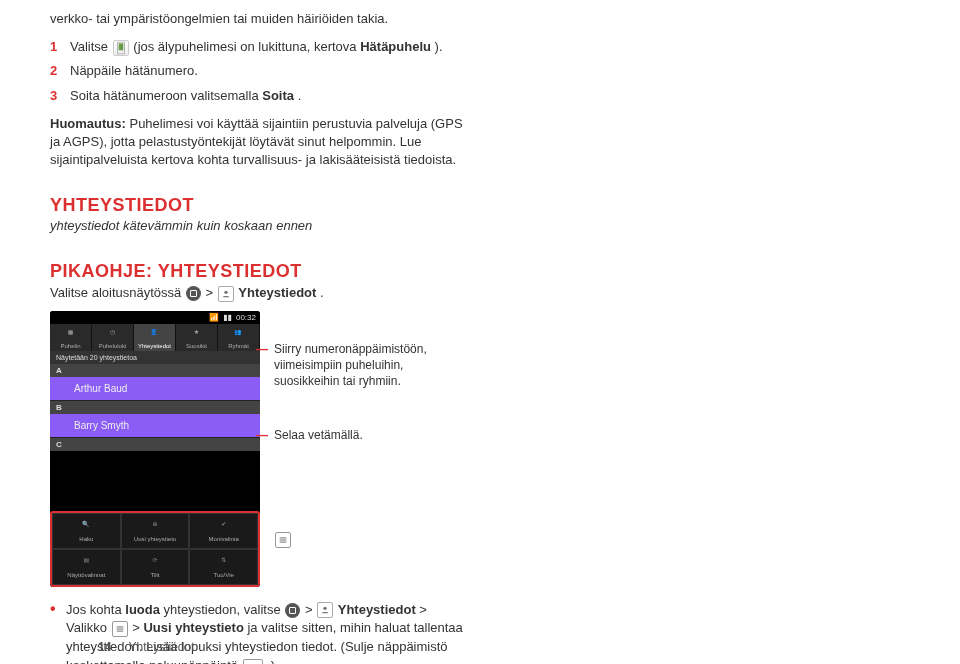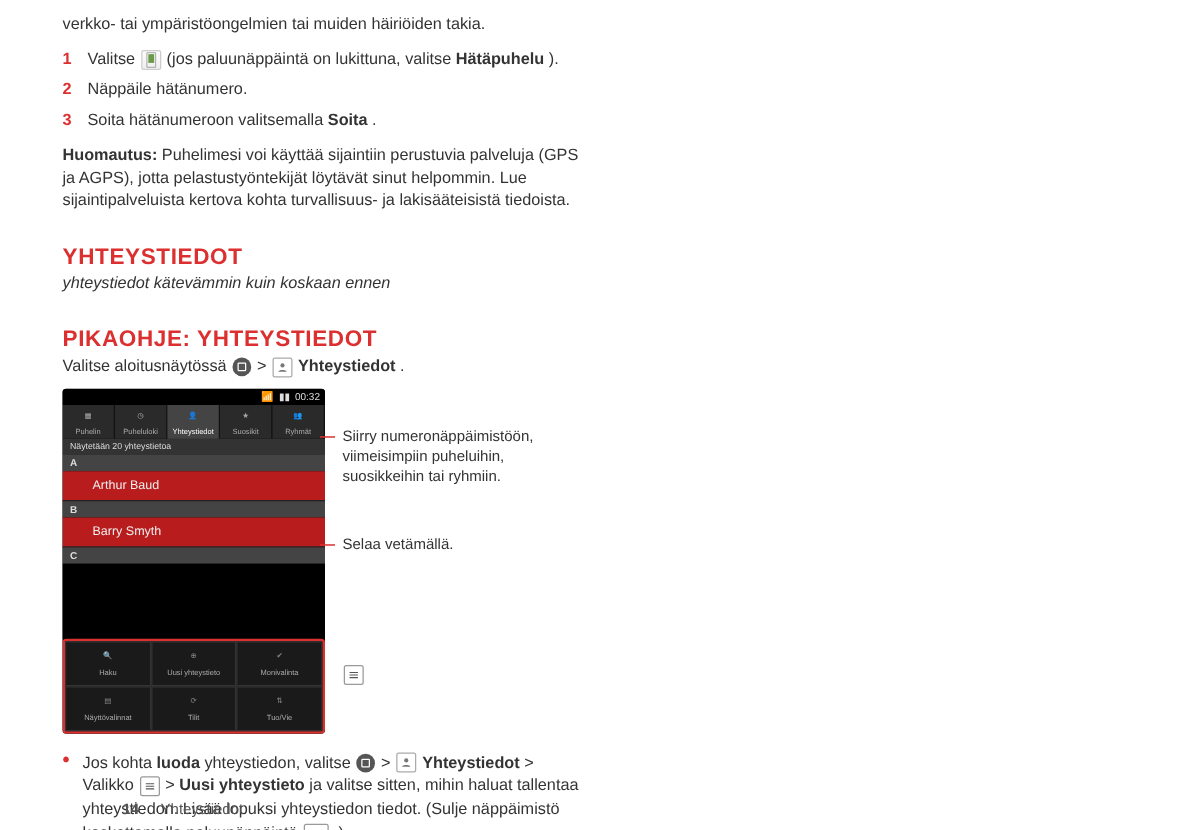--- a/index.html
+++ b/index.html
@@ -85,21 +85,21 @@
     padding: 2px 0;
     font-size: 6px;
     color: #aaa;
     border-right: 1px solid #111;
     position: relative;
   }
   .tab.active { color: #fff; background: #444; }
   .tab .ticon { display:block; margin:2px auto 1px; width:14px; height:14px; }
   .banner { background: #333; padding: 3px 6px; font-size: 7px; }
   .section-h { background: #444; padding: 2px 6px; font-size: 8px; font-weight: bold; }
-  .contact-row { background: #b91c1c; padding: 6px 6px 6px 24px; font-size: 10px; color:#eee; border-bottom:1px solid #222;}
+  .contact-row { background: #8b5cf6; padding: 6px 6px 6px 24px; font-size: 10px; color:#eee; border-bottom:1px solid #222;}
   .empty-row { height: 60px; background: #000; }
   .menu-grid {
     display: grid;
     grid-template-columns: 1fr 1fr 1fr;
     background: #1a1a1a;
     border: 2px solid #dc3030;
     border-radius: 3px;
   }
   .menu-cell {
     text-align: center;
@@ -140,21 +140,21 @@
       <li>
         <span class="num">1</span>
         <span class="txt">
           <span>Valitse </span>
           <span class="inline-icon ic-phone">
             <svg viewBox="0 0 24 24" fill="#5a8a3a">
                 <path d="M6 2h12v20H6z" fill="none" stroke="#888" stroke-width="1"></path>
                 <rect x="8" y="4" width="8" height="12" fill="#6a9a4a"></rect>
               </svg>
           </span>
-          <span> (jos paluunäppäintä on lukittuna, valitse </span>
+          <span> (jos älypuhelimesi on lukittuna, kertova </span>
           <span class="bold">Hätäpuhelu</span>
           <span>).</span>
         </span>
       </li>
       <li>
         <span class="num">2</span>
         <span class="txt">Näppäile hätänumero.</span>
       </li>
       <li>
         <span class="num">3</span>

